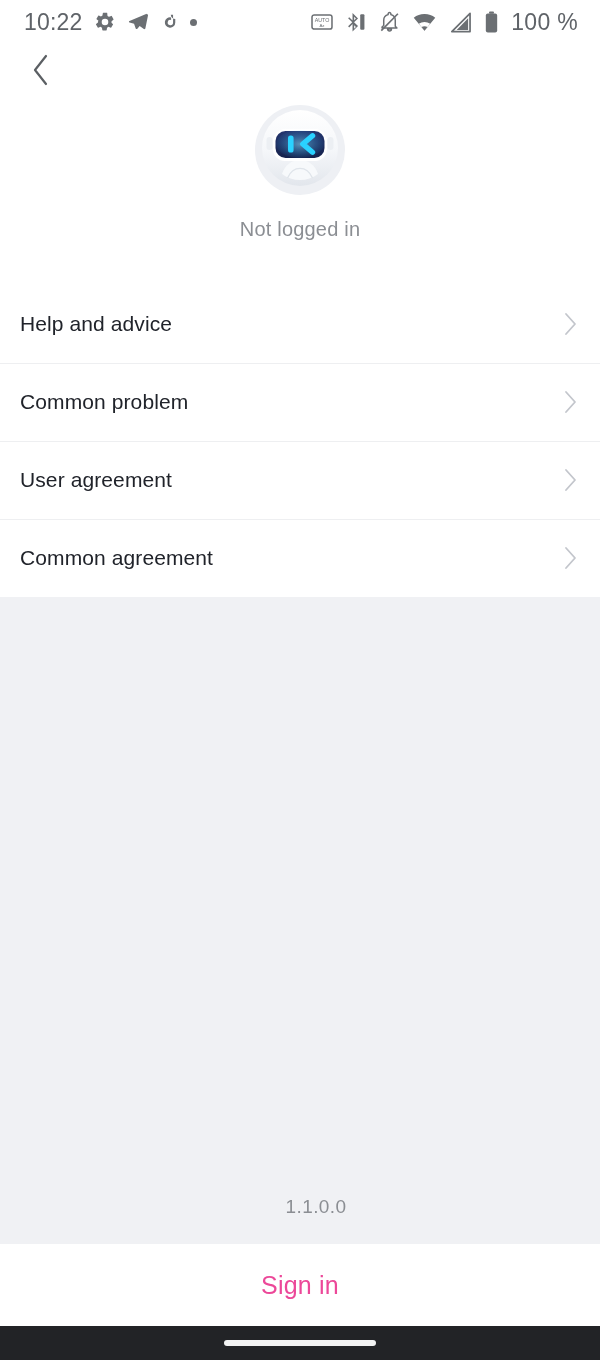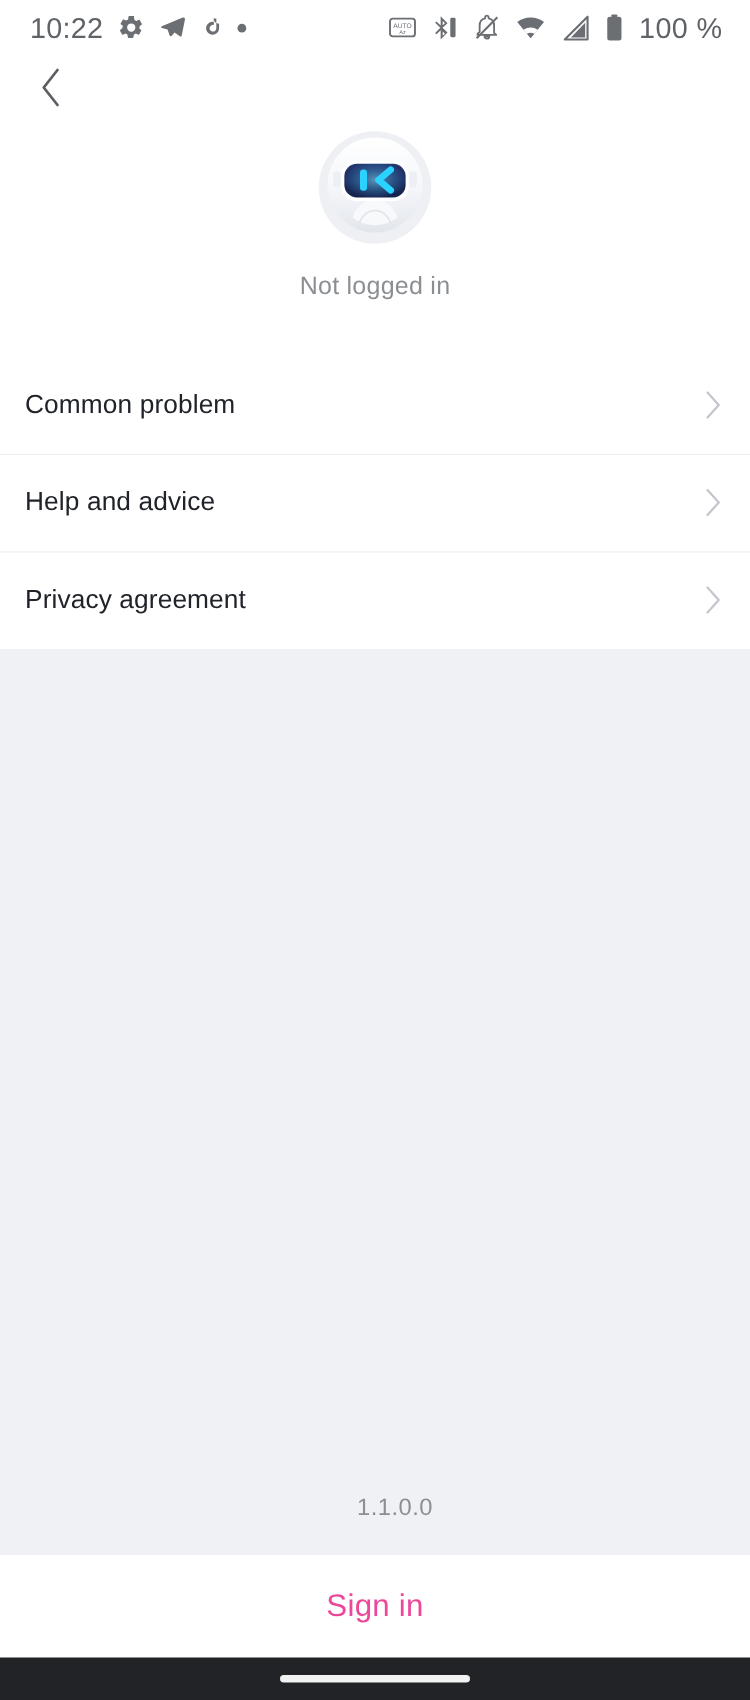--- a/index.html
+++ b/index.html
@@ -168,36 +168,42 @@
         <rect x="12.5" y="33" width="6" height="13" rx="3" fill="#eceff3"></rect>
         <rect x="73.5" y="33" width="6" height="13" rx="3" fill="#eceff3"></rect>
       </svg>
     </div>
     <div class="login-status">Not logged in</div>
   </div>
 
   <div class="menu">
 
     <div class="menu-row">
+      <span class="menu-label">Help and advice</span>
+      <svg class="chev" width="16" height="26" viewBox="0 0 16 26">
+        <path d="M4 3l9 10-9 10" fill="none" stroke="#c3c6cc" stroke-width="1.8" stroke-linecap="round" stroke-linejoin="round"></path>
+      </svg>
+    </div>
+
+    <div class="menu-row">
       <span class="menu-label">Common problem</span>
       <svg class="chev" width="16" height="26" viewBox="0 0 16 26">
         <path d="M4 3l9 10-9 10" fill="none" stroke="#c3c6cc" stroke-width="1.8" stroke-linecap="round" stroke-linejoin="round"></path>
       </svg>
     </div>
 
     <div class="menu-row">
-      <span class="menu-label">Help and advice</span>
-      <svg class="chev" width="16" height="26" viewBox="0 0 16 26">
-        <path d="M4 3l9 10-9 10" fill="none" stroke="#c3c6cc" stroke-width="1.8" stroke-linecap="round" stroke-linejoin="round"></path>
-      </svg>
-    </div>
-
-
-    <div class="menu-row">
-      <span class="menu-label">Privacy agreement</span>
+      <span class="menu-label">User agreement</span>
+      <svg class="chev" width="16" height="26" viewBox="0 0 16 26">
+        <path d="M4 3l9 10-9 10" fill="none" stroke="#c3c6cc" stroke-width="1.8" stroke-linecap="round" stroke-linejoin="round"></path>
+      </svg>
+    </div>
+
+    <div class="menu-row">
+      <span class="menu-label">Common agreement</span>
       <svg class="chev" width="16" height="26" viewBox="0 0 16 26">
         <path d="M4 3l9 10-9 10" fill="none" stroke="#c3c6cc" stroke-width="1.8" stroke-linecap="round" stroke-linejoin="round"></path>
       </svg>
     </div>
 
   </div>
 
   <div class="filler">
     <span class="version">1.1.0.0</span>
   </div>

